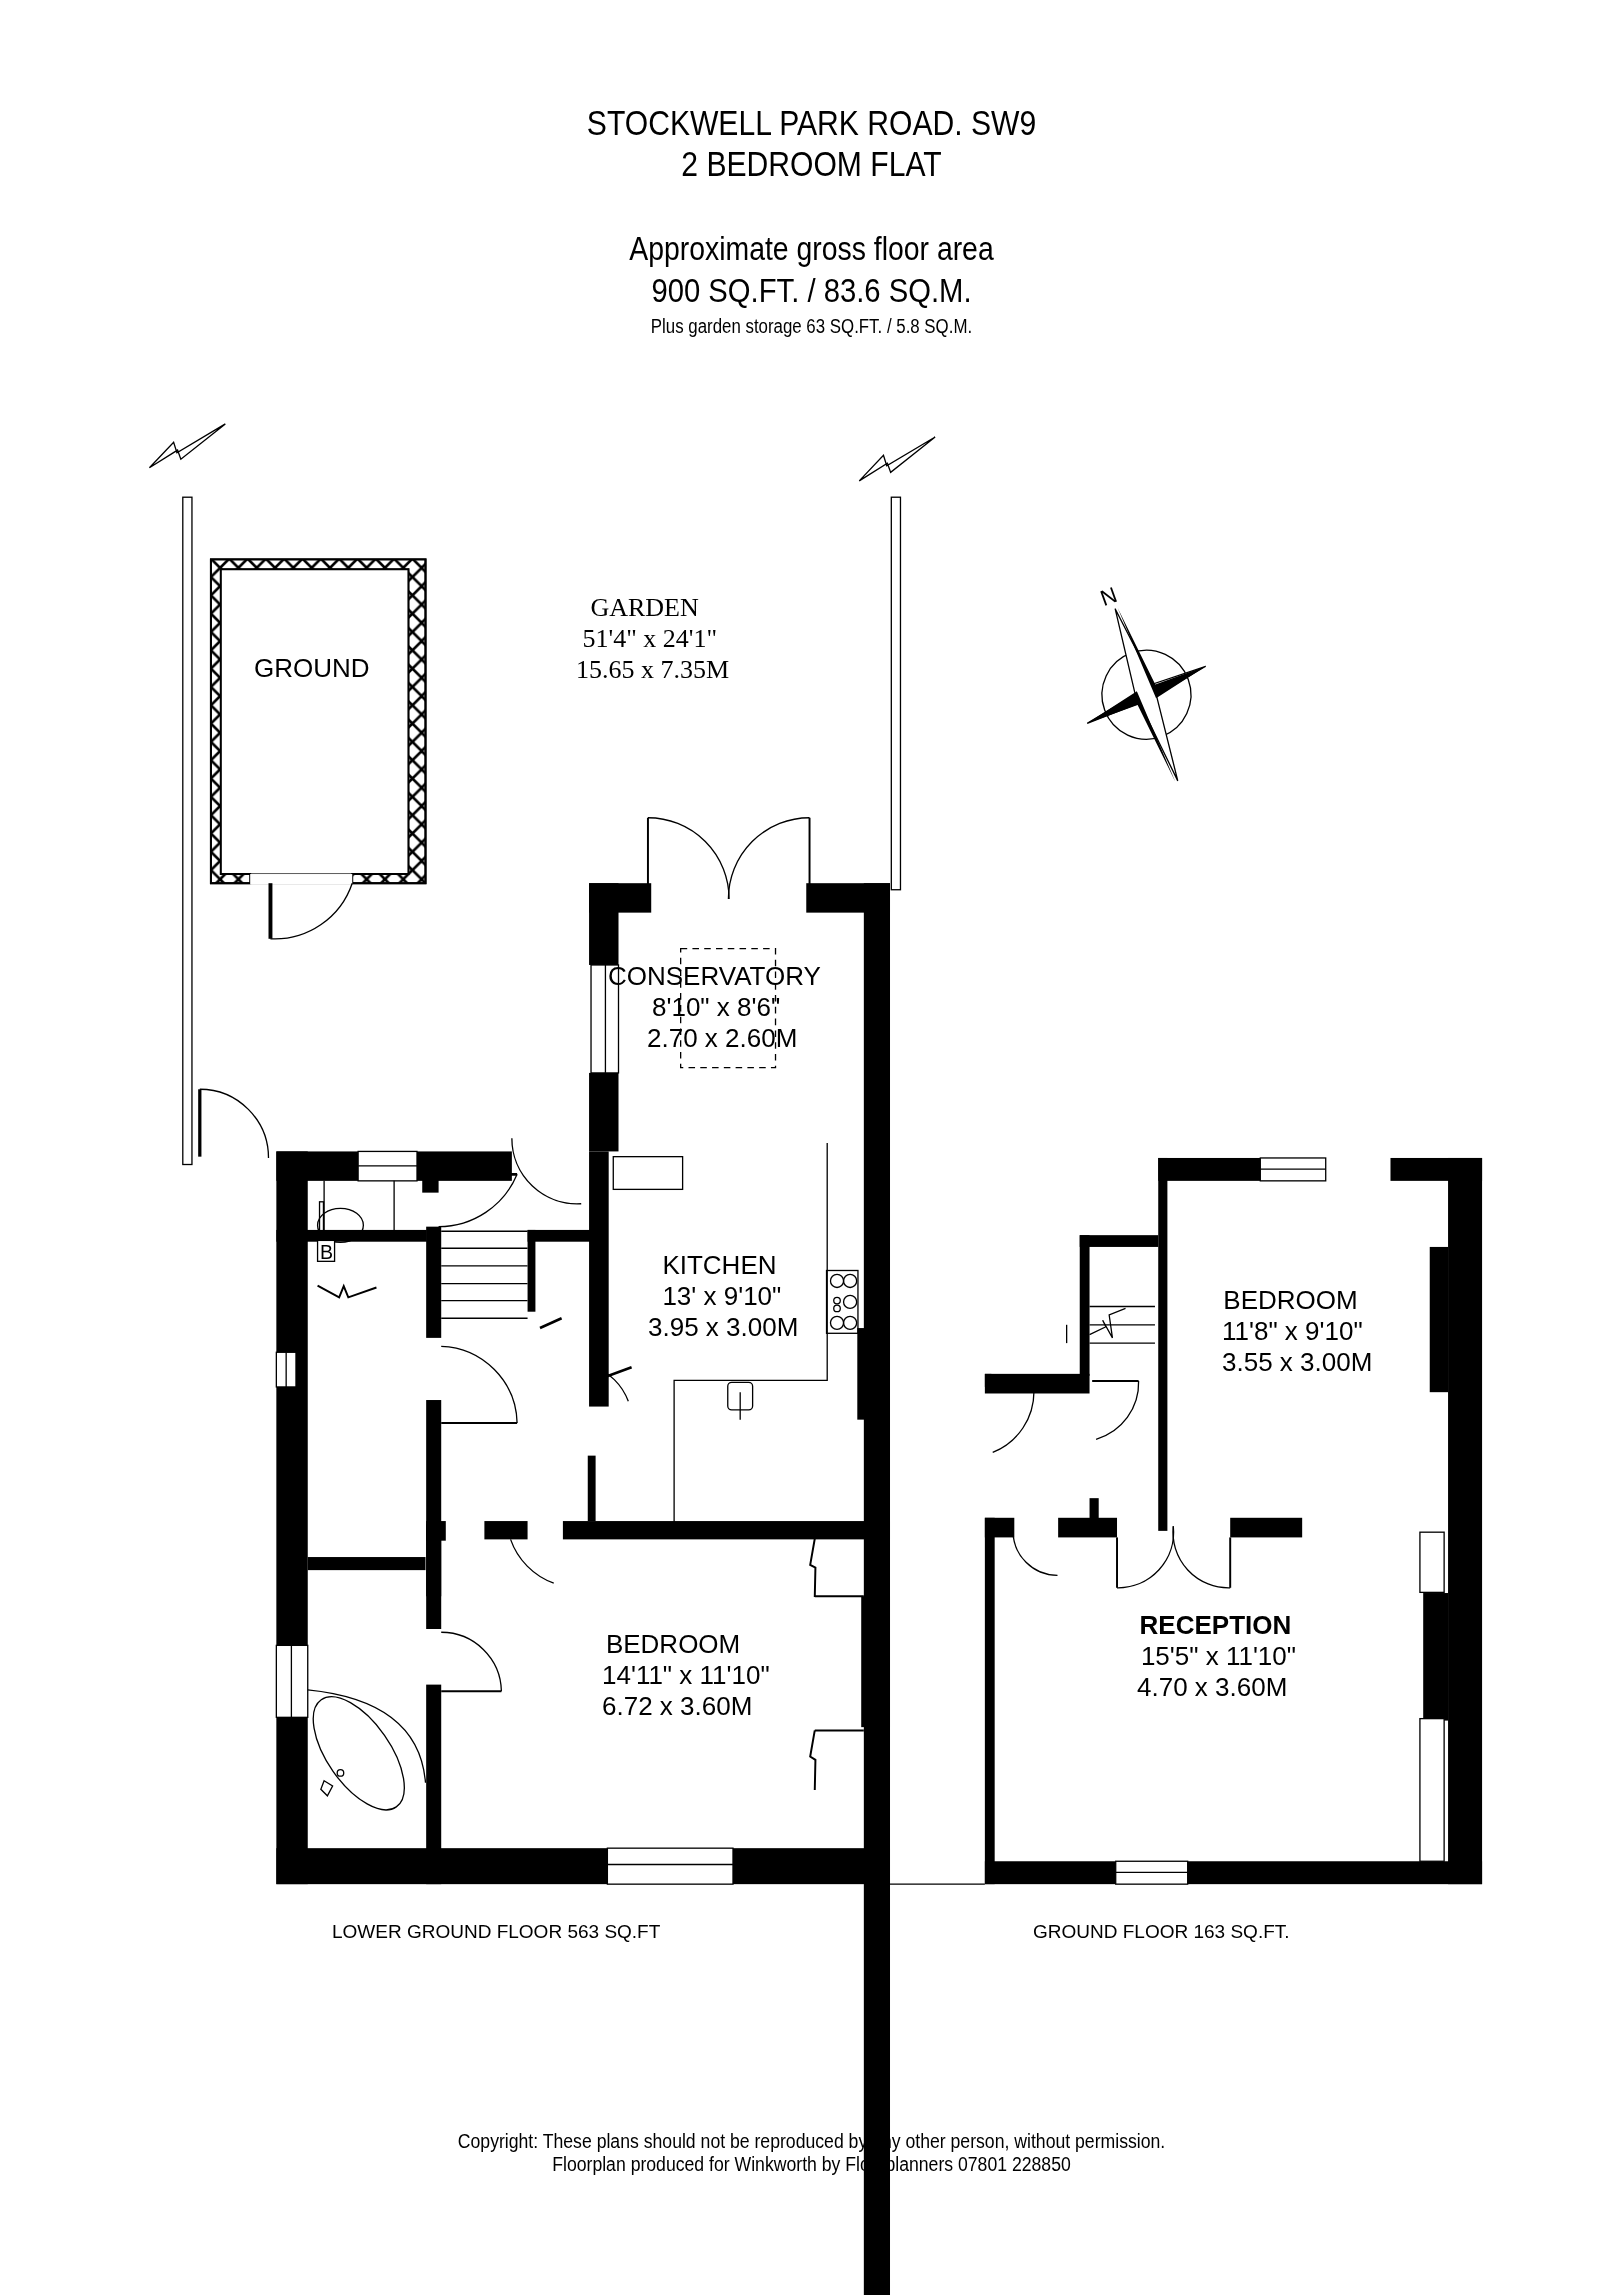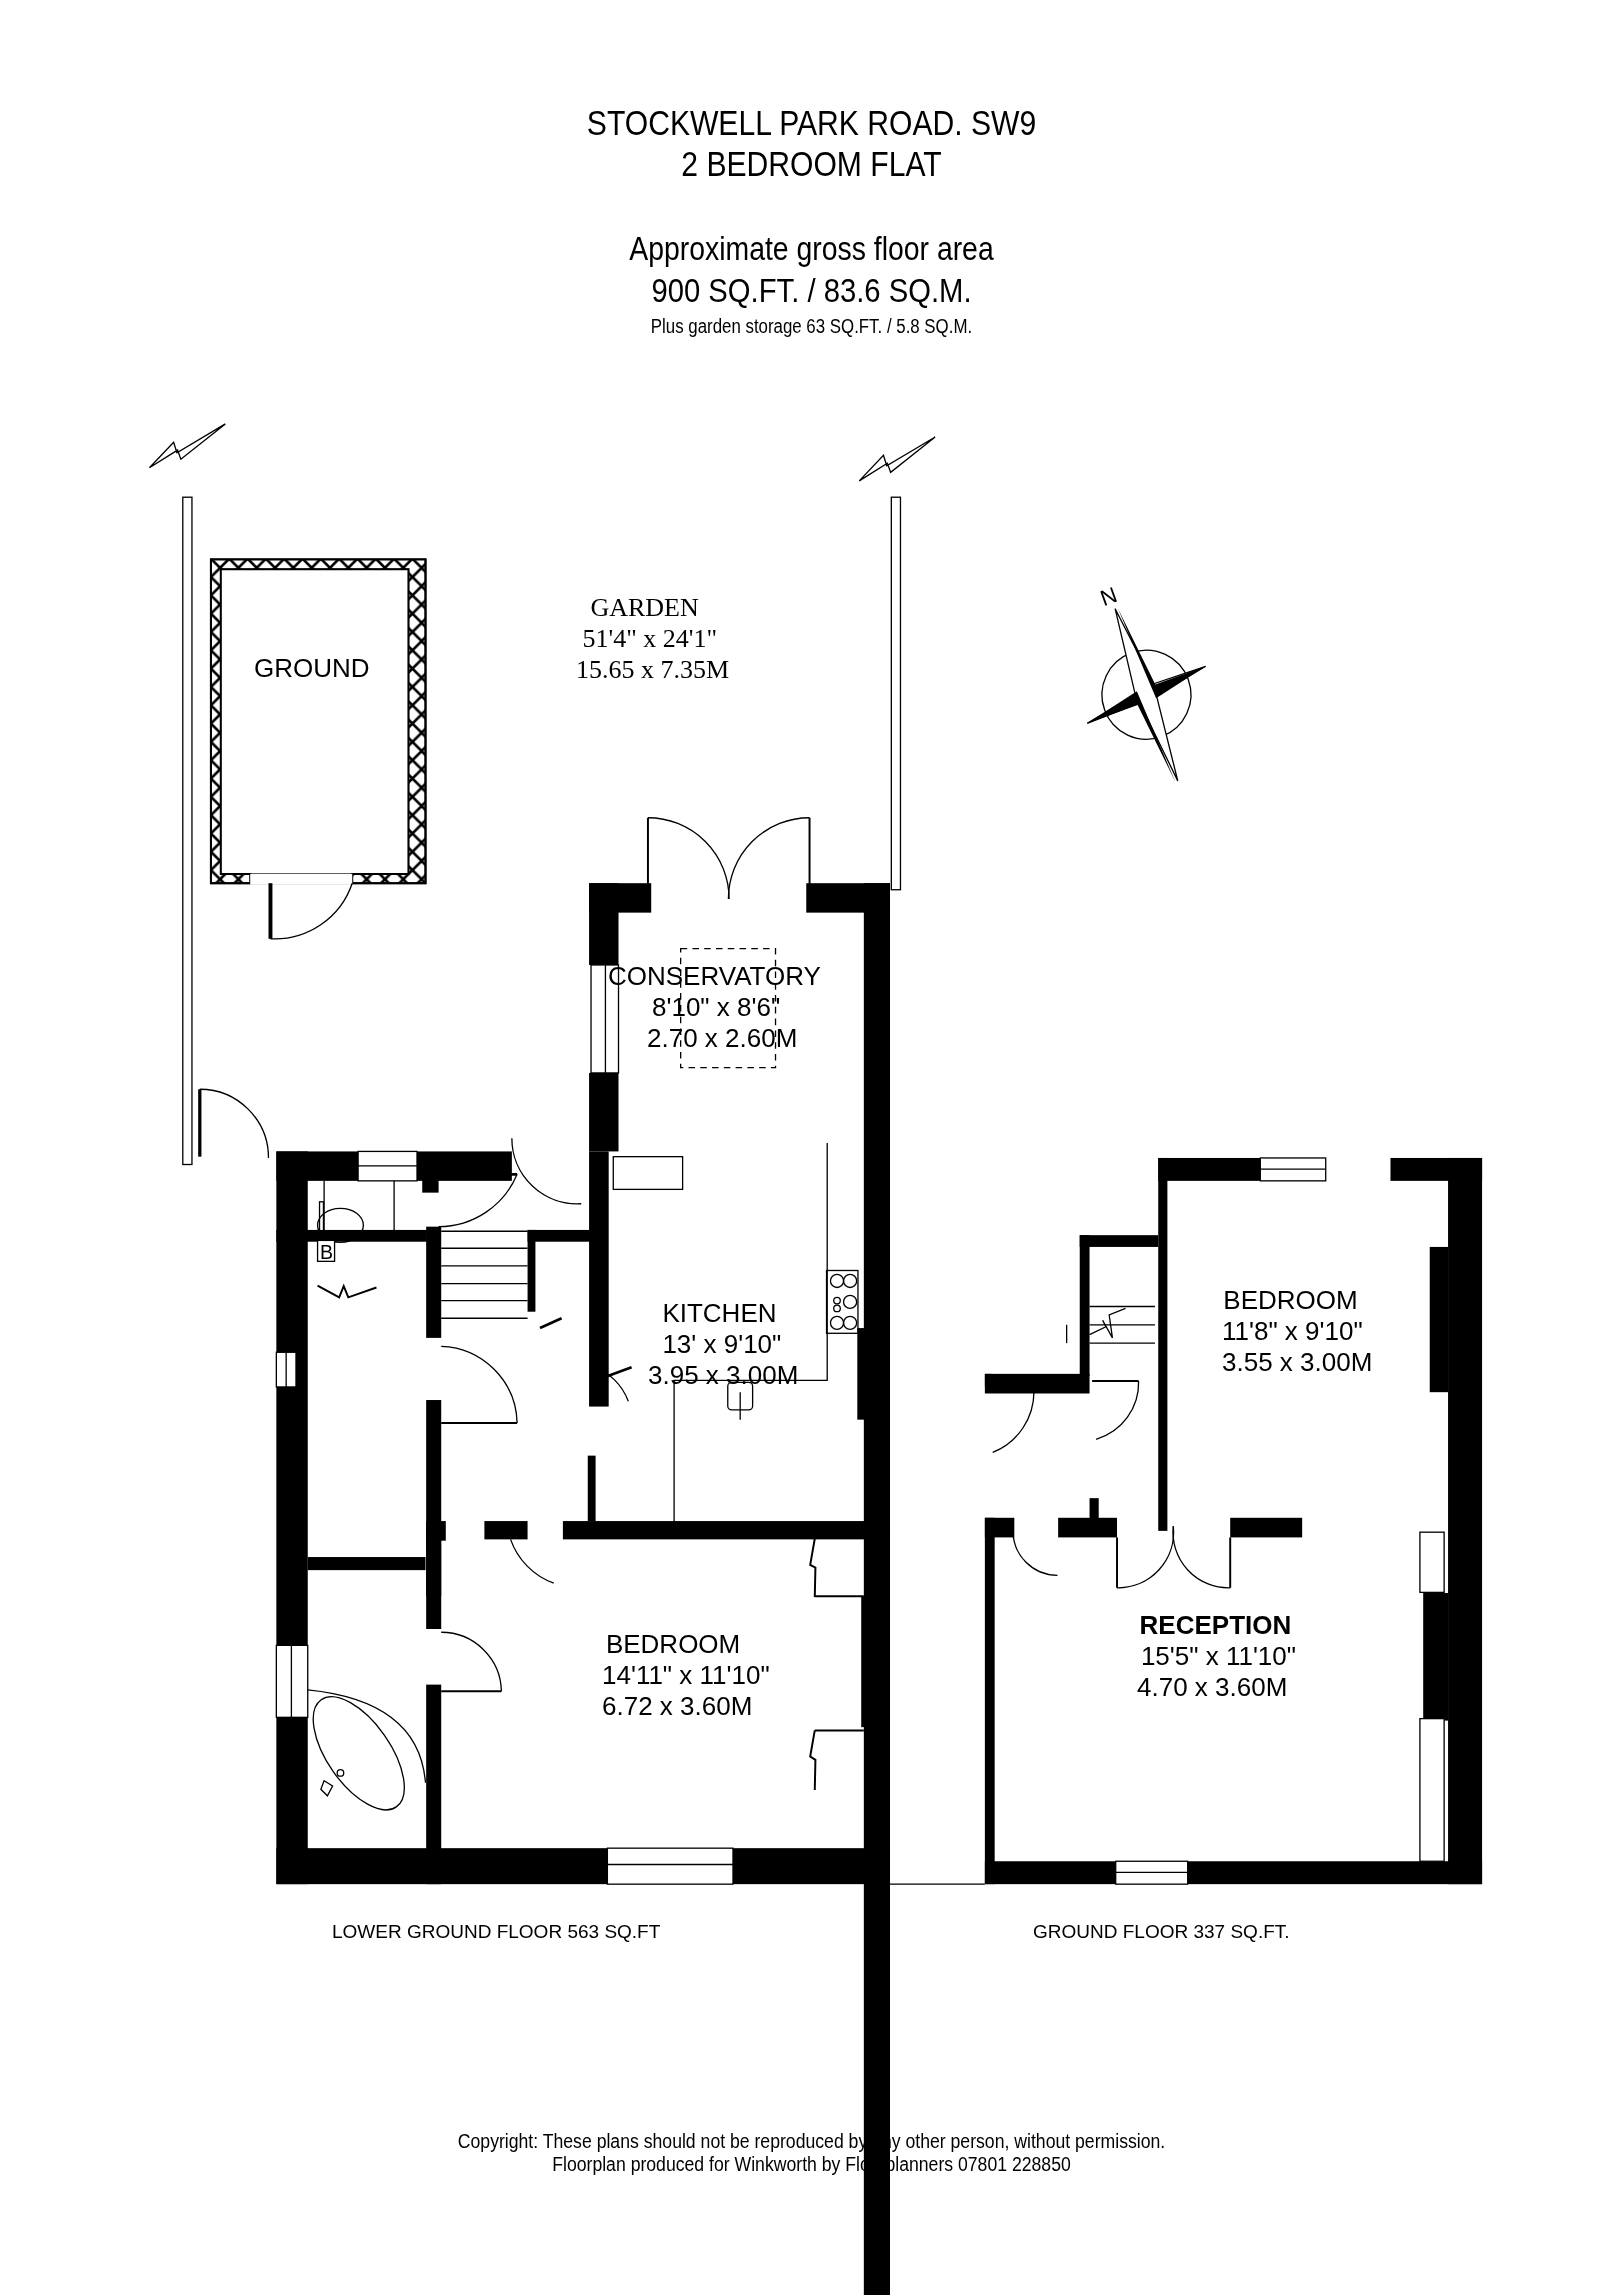--- a/index.html
+++ b/index.html
@@ -290,21 +290,21 @@
 </div>
 <div class="room" style="left:254px;top:653px;">
   <span>GROUND</span>
 </div>
 <div class="room" style="left:608px;top:961px;">
   <span>CONSERVATORY</span>
   <span style="padding-left:44px;">8'10" x 8'6"</span>
   <span style="padding-left:39px;">2.70 x 2.60M</span>
 </div>
 <div class="room" style="left:648px;top:1250px;">
-  <span style="padding-left:14.4px;margin-top:48px;">KITCHEN</span>
+  <span style="padding-left:14.4px;">KITCHEN</span>
   <span style="padding-left:14.4px;">13' x 9'10"</span>
   <span>3.95 x 3.00M</span>
 </div>
 <div class="room" style="left:320px;top:1237px;font-size:19.6px;">
   <span>B</span>
 </div>
 <div class="room" style="left:602px;top:1629px;">
   <span style="padding-left:3.9px;">BEDROOM</span>
   <span>14'11" x 11'10"</span>
   <span>6.72 x 3.60M</span>
@@ -314,17 +314,17 @@
   <span>11'8" x 9'10"</span>
   <span>3.55 x 3.00M</span>
 </div>
 <div class="room" style="left:1137px;top:1610px;">
   <span style="padding-left:2.6px;font-weight:bold;">RECEPTION</span>
   <span style="padding-left:3.9px;">15'5" x 11'10"</span>
   <span>4.70 x 3.60M</span>
 </div>
 
 <div class="abs floor-lbl" style="left:332px;top:1917px;">LOWER GROUND FLOOR 563 SQ.FT</div>
-<div class="abs floor-lbl" style="left:1033px;top:1917px;">GROUND FLOOR  337 SQ.FT.</div>
+<div class="abs floor-lbl" style="left:1033px;top:1917px;">GROUND FLOOR  163 SQ.FT.</div>
 
 <div class="abs footer" style="top:2130px;">Copyright: These plans should not be reproduced by any other person, without permission.</div>
 <div class="abs footer" style="top:2153px;">Floorplan produced for Winkworth by Floorplanners 07801 228850</div>
 
 
 </body></html>

